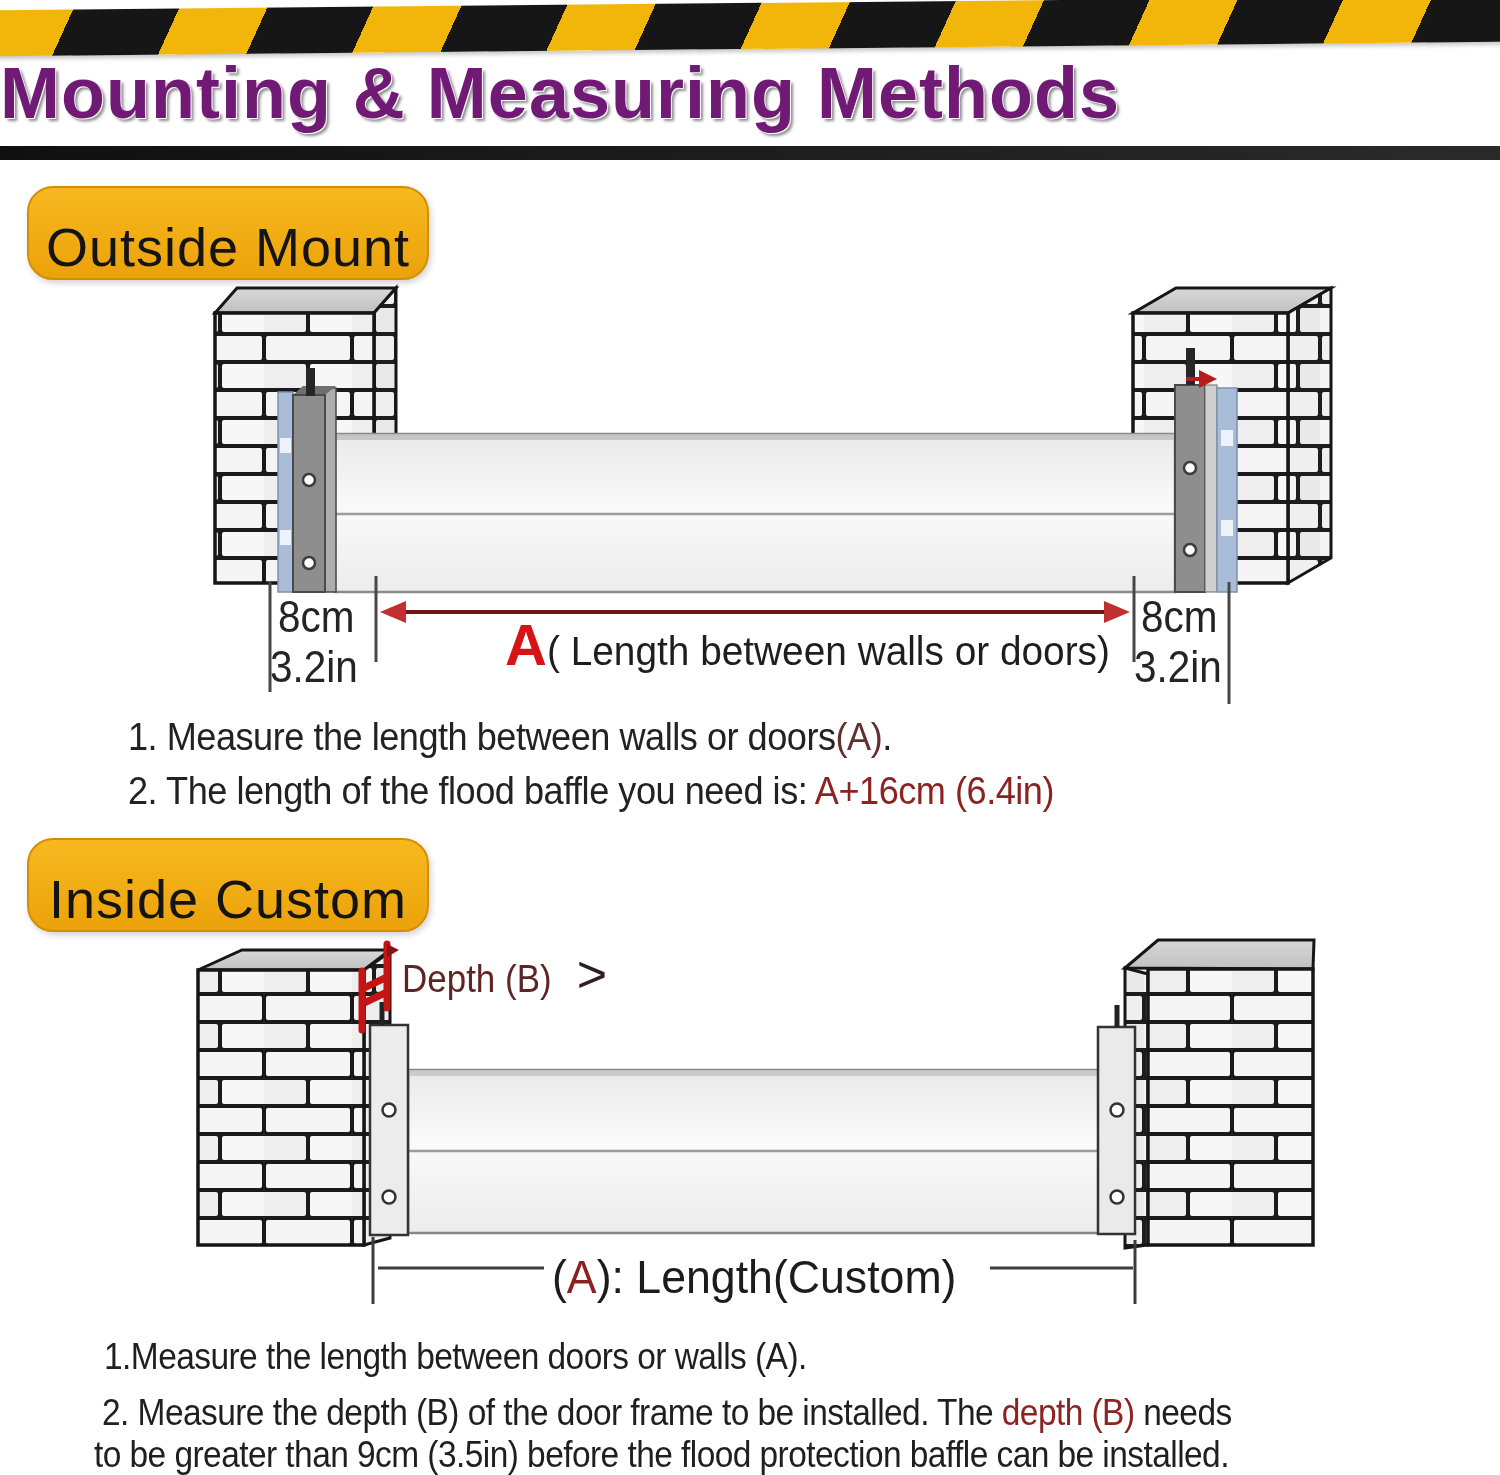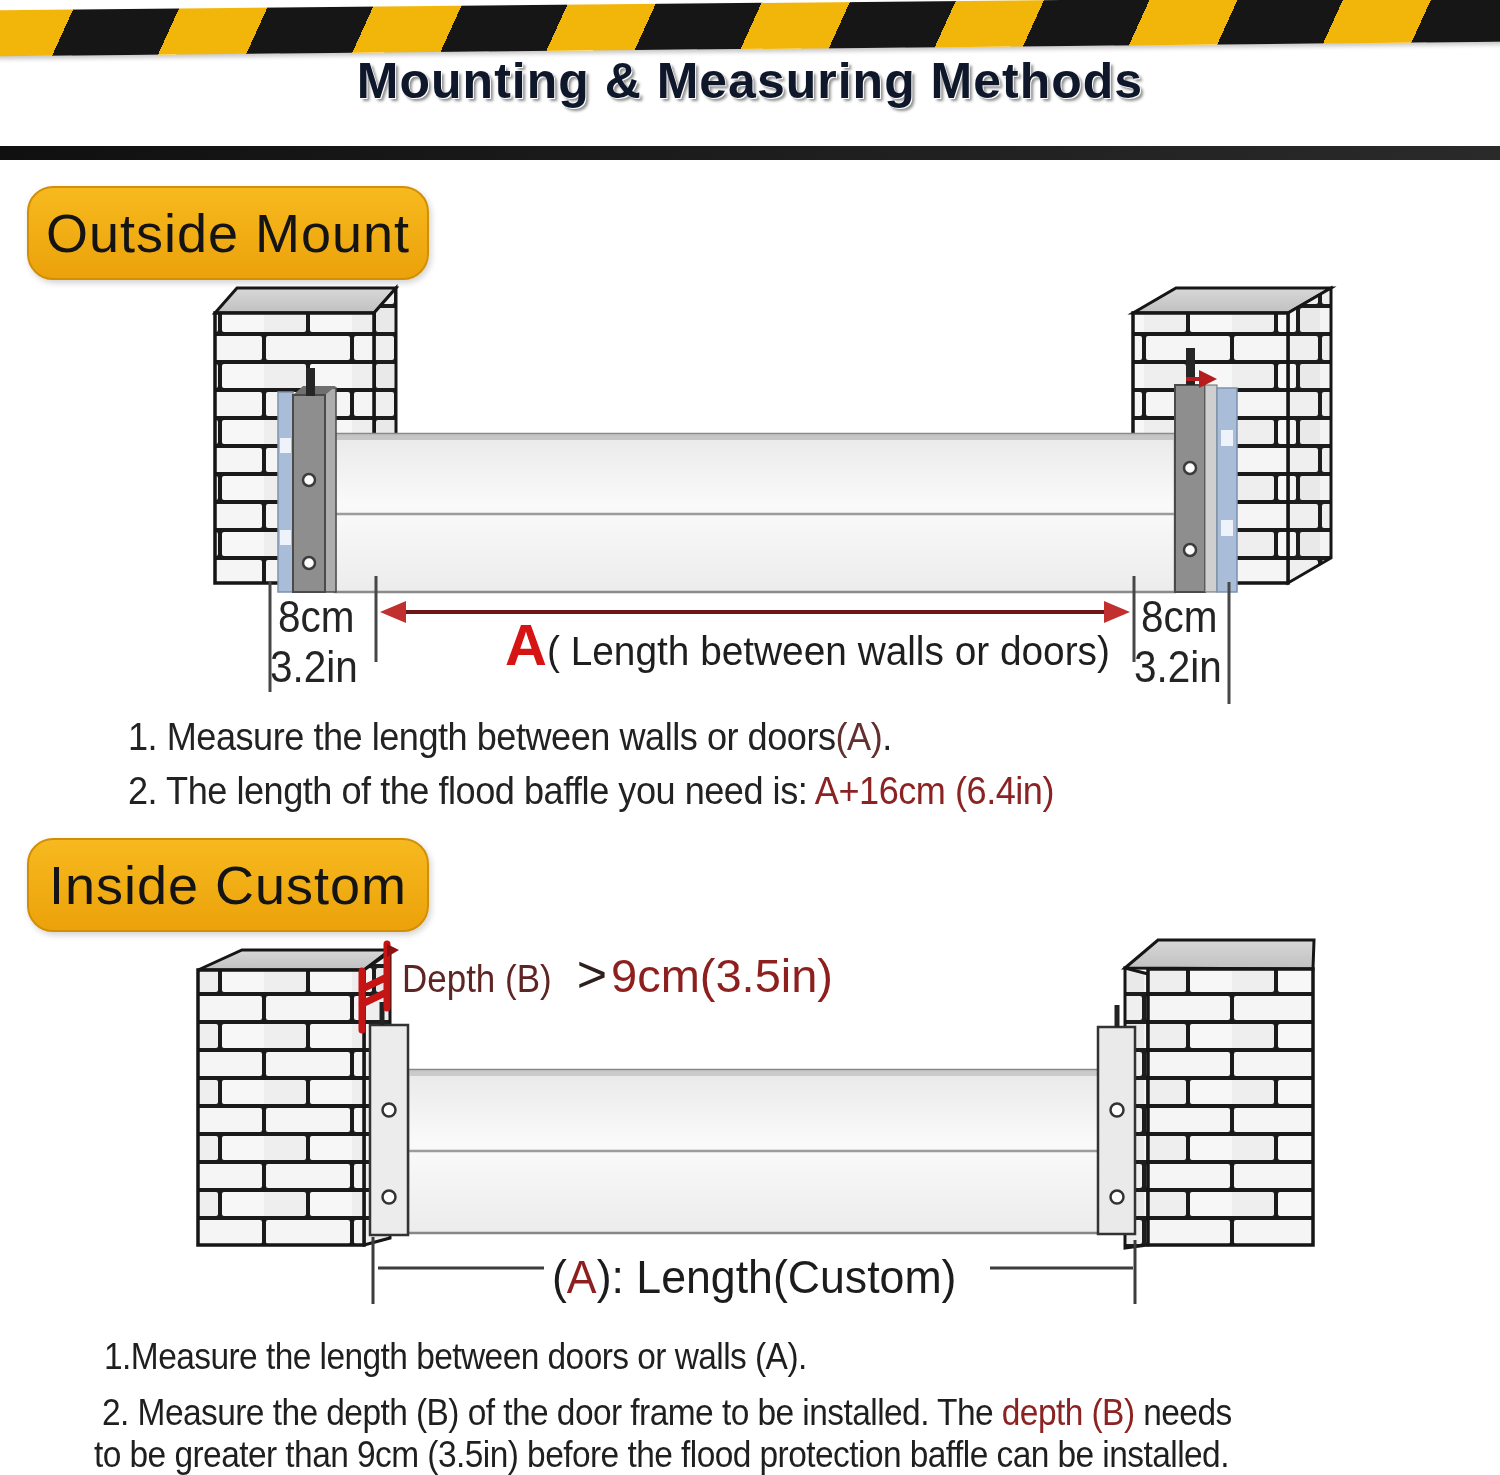--- a/index.html
+++ b/index.html
@@ -4,31 +4,31 @@
 <style>
   html,body{margin:0;padding:0;}
   body{width:1500px;height:1475px;position:relative;background:#ffffff;
        font-family:"Liberation Sans",sans-serif;overflow:hidden;}
   .abs{position:absolute;}
 
   
   .tape{left:-15px;right:-15px;top:3px;height:46px;
         background:repeating-linear-gradient(115deg,#f2b50a 0 80px,#161616 80px 176px);
         transform:rotate(-0.55deg);box-shadow:0 3px 4px rgba(0,0,0,.22);}
-  .title{top:52px;left:0;width:100%;text-align:center;font-size:50px;font-weight:bold;
-         letter-spacing:1px;color:#0f172a;
+  .title{top:52px;left:0;width:100%;font-size:72px;font-weight:bold;
+         letter-spacing:1px;color:#701a75;
          text-shadow:1px 1px 0 #ffffff,3px 3px 3px rgba(0,0,0,.45);}
   .dark-bar{top:146px;left:0;width:100%;height:14px;
             background:linear-gradient(90deg,#101010,#2a2a2a);}
 
   
   .badge{left:27px;width:398px;height:90px;
          background:linear-gradient(180deg,#f7b91f,#eca20a);
          border:2px solid #d28f05;border-radius:26px;
-         display:flex;align-items:center;justify-content:center;
+         display:flex;align-items:flex-end;justify-content:center;
          font-size:54px;color:#141414;letter-spacing:1px;
          box-shadow:2px 3px 6px rgba(0,0,0,.18);}
   .badge-outside{top:186px;}
   .badge-inside{top:838px;}
 
   
   .mtext{font-size:44px;color:#242424;white-space:nowrap;
          transform:scaleX(.92);transform-origin:left top;}
   .span-label{display:flex;align-items:baseline;white-space:nowrap;}
   .span-A{font-size:58px;font-weight:bold;color:#d61414;line-height:1;}
@@ -200,21 +200,20 @@
 
   <line x1="373" y1="299" x2="373" y2="366" stroke="#3c3c3c" stroke-width="3"></line>
   <line x1="1135" y1="302" x2="1135" y2="366" stroke="#3c3c3c" stroke-width="3"></line>
   <line x1="378" y1="330" x2="544" y2="330" stroke="#3c3c3c" stroke-width="3"></line>
   <line x1="990" y1="330" x2="1133" y2="330" stroke="#3c3c3c" stroke-width="3"></line>
 </svg>
 
 <div class="abs depth-label" style="left:402px;top:948px;">
   <span class="depth-name">Depth (B)</span>
   <span class="depth-gt">&gt;</span>
-  <span class="depth-val">9cm(3.5in)</span>
 </div>
 
 <div class="abs len-label" style="left:552px;top:1249px;">
   <span>(</span>
     <span class="len-A">A</span>
     <span>): Length(Custom)</span>
 </div>
 
 <div class="abs bstep" style="left:104px;top:1336px;">1.Measure the length between doors or walls (A).</div>
 <div class="abs bstep" style="left:102px;top:1392px;">

